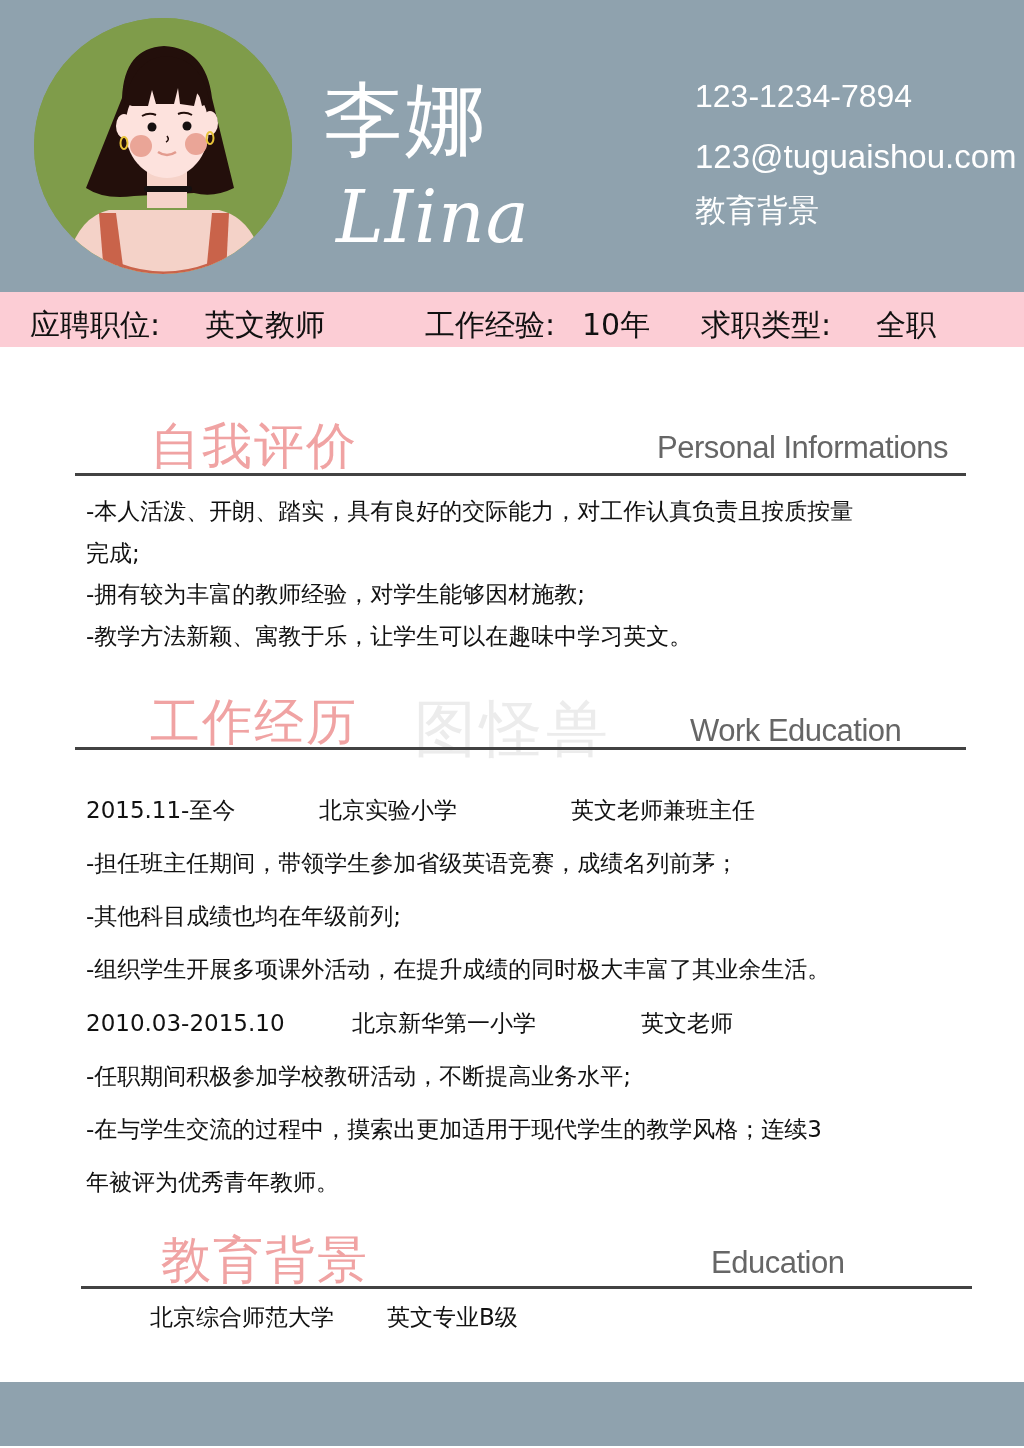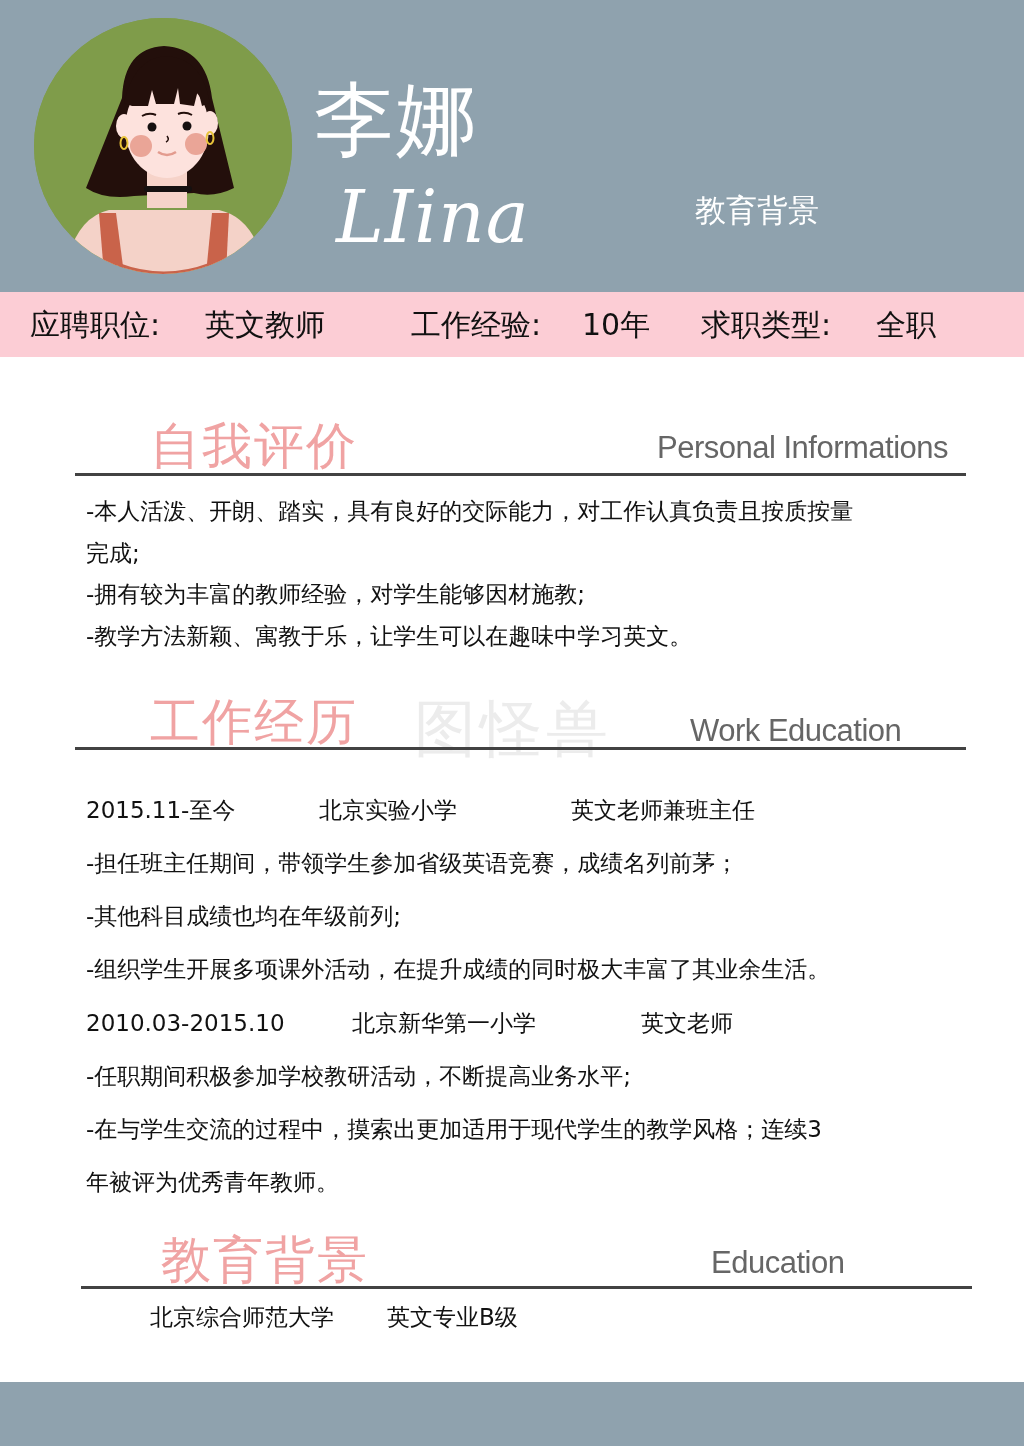--- a/index.html
+++ b/index.html
@@ -3,29 +3,29 @@
 <meta charset="utf-8">
 <style>
   * { margin:0; padding:0; box-sizing:border-box; }
   html, body { width:1024px; height:1448px; background:#ffffff; overflow:hidden; }
   body { position:relative; font-family:"DejaVu Sans", "Liberation Sans", sans-serif; color:#111; }
 
   .header { position:absolute; left:0; top:0; width:1024px; height:292px; background:#8fa2ae; }
   .avatar { position:absolute; left:34px; top:18px; width:258px; height:256px; border-radius:50%; overflow:hidden; background:#7f9c4a; }
   .avatar svg { width:100%; height:100%; display:block; }
 
-  .name-cn { position:absolute; left:314px; top:74px; font-size:80px; line-height:92px; color:#ffffff; letter-spacing:2px; font-family:"DejaVu Sans", sans-serif; }
+  .name-cn { position:absolute; left:323px; top:74px; font-size:80px; line-height:92px; color:#ffffff; letter-spacing:2px; font-family:"DejaVu Sans", sans-serif; }
   .name-en { position:absolute; left:336px; top:182px; font-size:72px; line-height:70px; color:#ffffff; font-style:italic; font-family:"DejaVu Serif", "Liberation Serif", serif; letter-spacing:1px; }
 
   .contact { position:absolute; left:695px; color:#ffffff; font-family:"Liberation Sans", sans-serif; }
   .contact.phone { top:76px; font-size:32px; line-height:40px; }
   .contact.email { top:136px; font-size:33px; line-height:42px; }
   .contact.addr  { top:190px; font-size:31px; line-height:40px; font-family:"DejaVu Sans", sans-serif; }
 
-  .infobar { position:absolute; left:0; top:292px; width:1024px; height:65px; background:#fccdd5; }
+  .infobar { position:absolute; left:0; top:292px; width:1024px; height:55px; background:#fccdd5; }
   .info-item { position:absolute; top:14px; font-size:30px; line-height:38px; color:#111; font-family:"DejaVu Sans", sans-serif; white-space:nowrap; }
 
   .section-title-cn { position:absolute; font-size:50px; line-height:60px; color:#f0a3a3; font-family:"DejaVu Sans", sans-serif; letter-spacing:2px; }
   .section-title-en { position:absolute; font-size:31px; line-height:40px; color:#666666; font-family:"Liberation Sans", sans-serif; letter-spacing:-0.5px; }
   .section-rule { position:absolute; height:3px; background:#424242; }
 
   .body-text { position:absolute; font-size:23px; line-height:30px; color:#111; font-family:"DejaVu Sans", sans-serif; white-space:nowrap; }
 
   .watermark { position:absolute; left:414px; top:686px; font-size:62px; line-height:70px; color:#ececec; letter-spacing:4px; font-family:"DejaVu Sans", sans-serif;margin-top:8px; }
 
@@ -72,27 +72,29 @@
       <path d="M124 134 Q133 140 142 134" stroke="#e39b8e" stroke-width="2.5" fill="none"></path>
 
       <ellipse cx="90" cy="125" rx="3.5" ry="6" stroke="#e8c33a" stroke-width="2" fill="none"></ellipse>
       <ellipse cx="176" cy="120" rx="3.5" ry="6" stroke="#e8c33a" stroke-width="2" fill="none"></ellipse>
     </svg>
   </div>
 
   <div class="name-cn">李娜</div>
   <div class="name-en">LIina</div>
 
+  <div class="contact phone">123-1234-7894</div>
+  <div class="contact email">123@tuguaishou.com</div>
   <div class="contact addr">教育背景</div>
 </div>
 
 <div class="infobar">
   <span class="info-item" style="left:30px;">应聘职位:</span>
   <span class="info-item" style="left:205px;">英文教师</span>
-  <span class="info-item" style="left:411px;">工作经验:</span>
+  <span class="info-item" style="left:425px;">工作经验:</span>
   <span class="info-item" style="left:582px;">10年</span>
   <span class="info-item" style="left:701px;">求职类型:</span>
   <span class="info-item" style="left:876px;">全职</span>
 </div>
 
 <div class="section-title-cn" style="left:150px; top:416px;">自我评价</div>
 <div class="section-title-en" style="left:657px; top:428px;">Personal Informations</div>
 <div class="section-rule" style="left:75px; top:473px; width:891px;"></div>
 
 <div class="body-text" style="left:86px; top:496px;">-本人活泼、开朗、踏实，具有良好的交际能力，对工作认真负责且按质按量</div>

